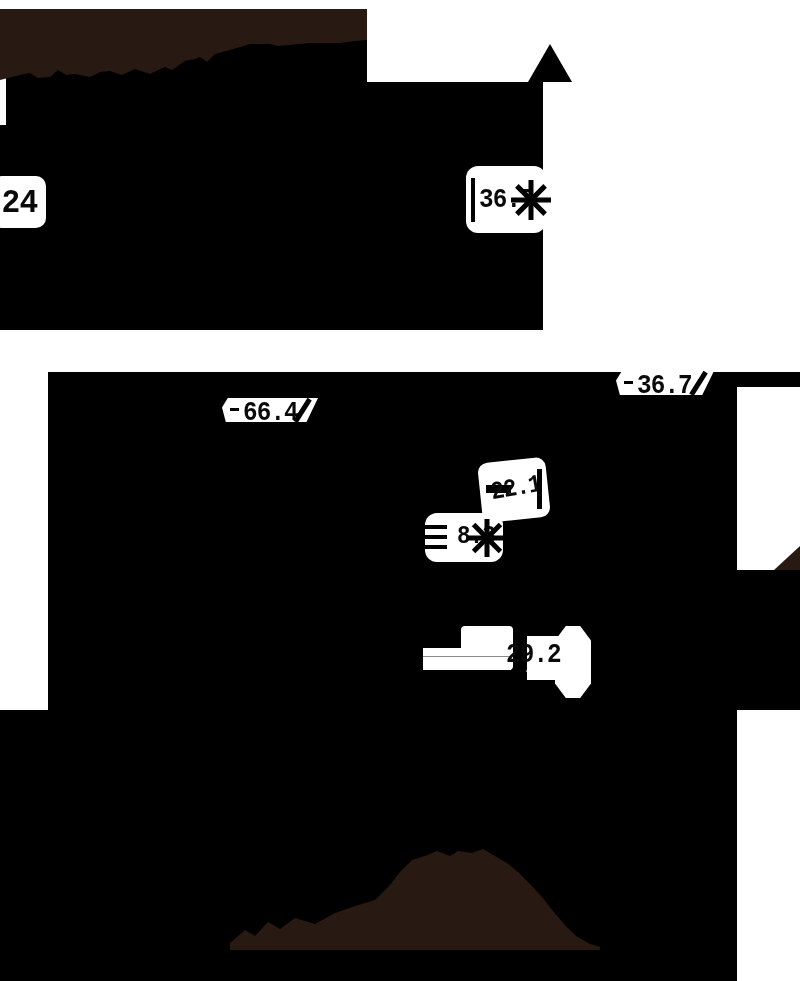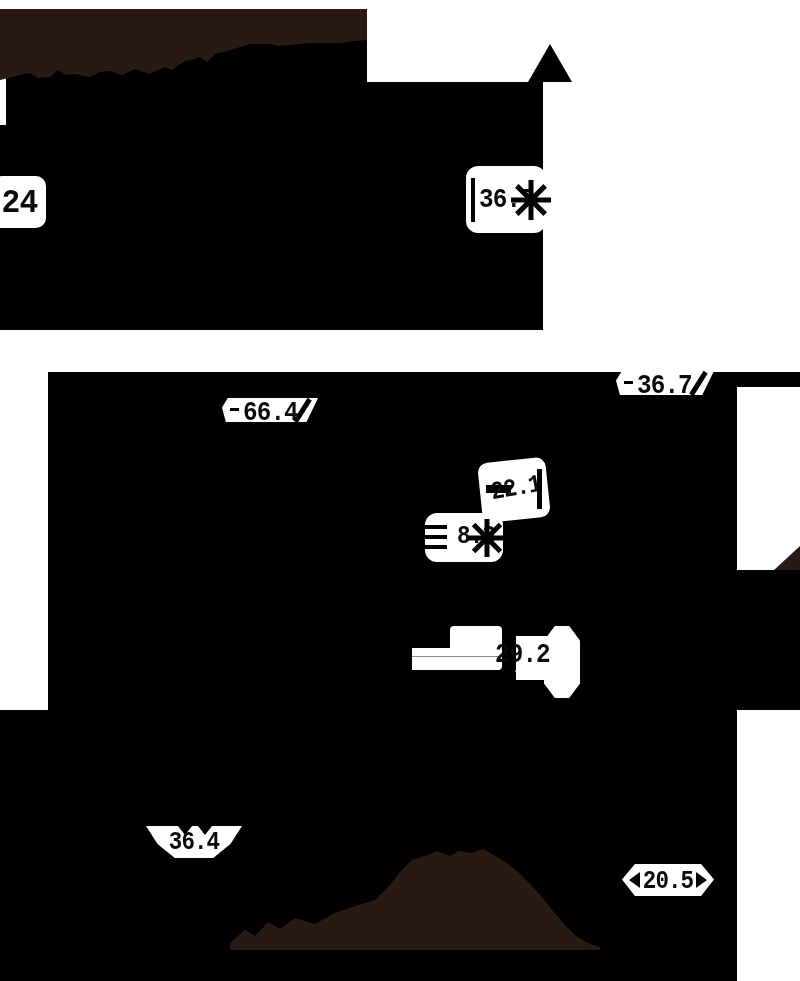--- a/index.html
+++ b/index.html
@@ -170,41 +170,29 @@
     </div>
     <div class="num">8.3</div>
     <div class="star" style="left:48px;top:6px;width:28px;height:38px;">
         <i></i>
         <i></i>
         <i></i>
         <i></i>
       </div>
   </div>
 
-  <div class="callout c292" style="left:412px;top:624px;">
+  <div class="callout c292" style="left:423px;top:624px;">
     <div class="halo bar1"></div>
     <div class="hair"></div>
     <div class="halo bar2"></div>
     <div class="halo oct"></div>
     <div class="star white" style="left:104px;top:12px;width:34px;height:44px;">
         <i></i>
         <i></i>
       </div>
     <div class="num">29.2</div>
   </div>
 
-  <div class="callout hex c364" style="left:146px;top:820px;width:96px;height:40px;">
-    <div class="halo"></div>
-    <div class="tri down" style="left:32px;top:6px;"></div>
-    <div class="tri down" style="left:52px;top:6px;"></div>
-    <div class="num">36.4</div>
-  </div>
 
 
 
-  <div class="callout hex c205" style="left:622px;top:860px;width:92px;height:39px;">
-    <div class="halo"></div>
-    <div class="tri left" style="left:7px;top:12px;"></div>
-    <div class="num">20.5</div>
-    <div class="tri right" style="right:7px;top:12px;"></div>
-  </div>
 
 </div>
 
 </body></html>

